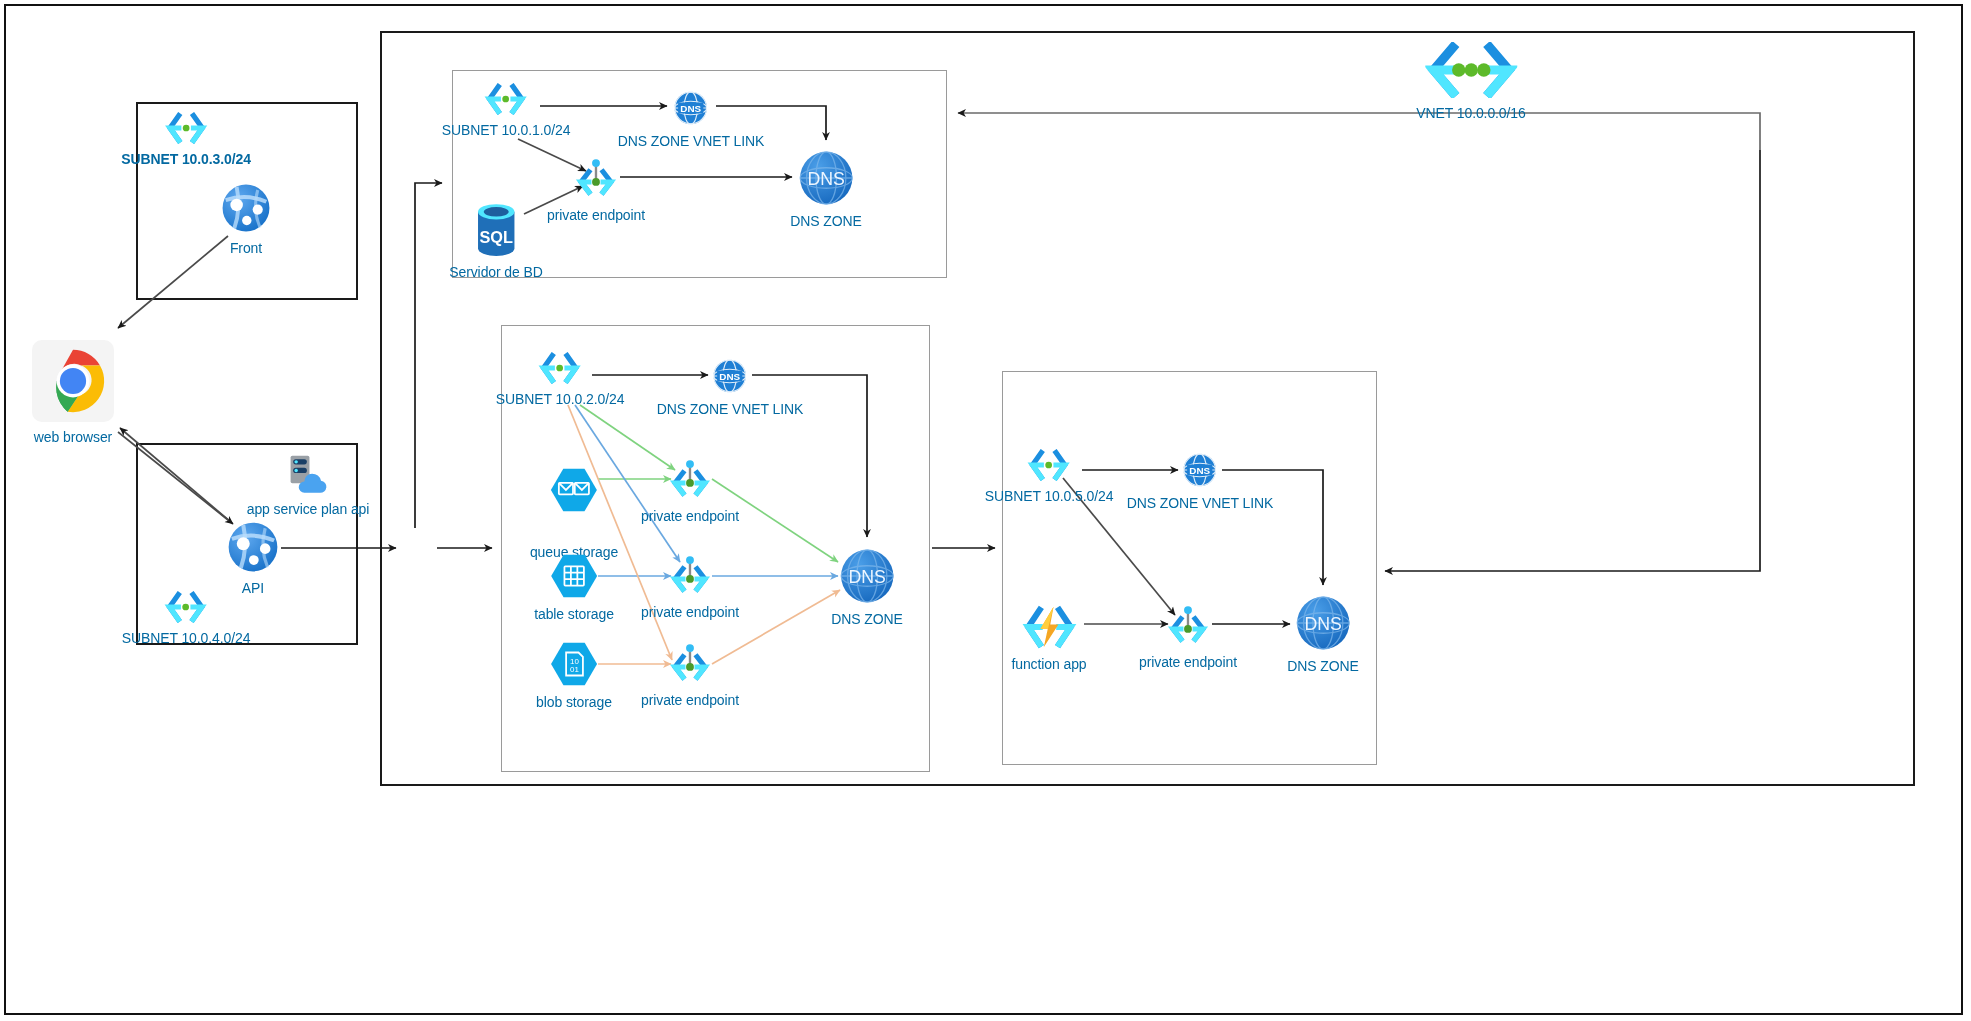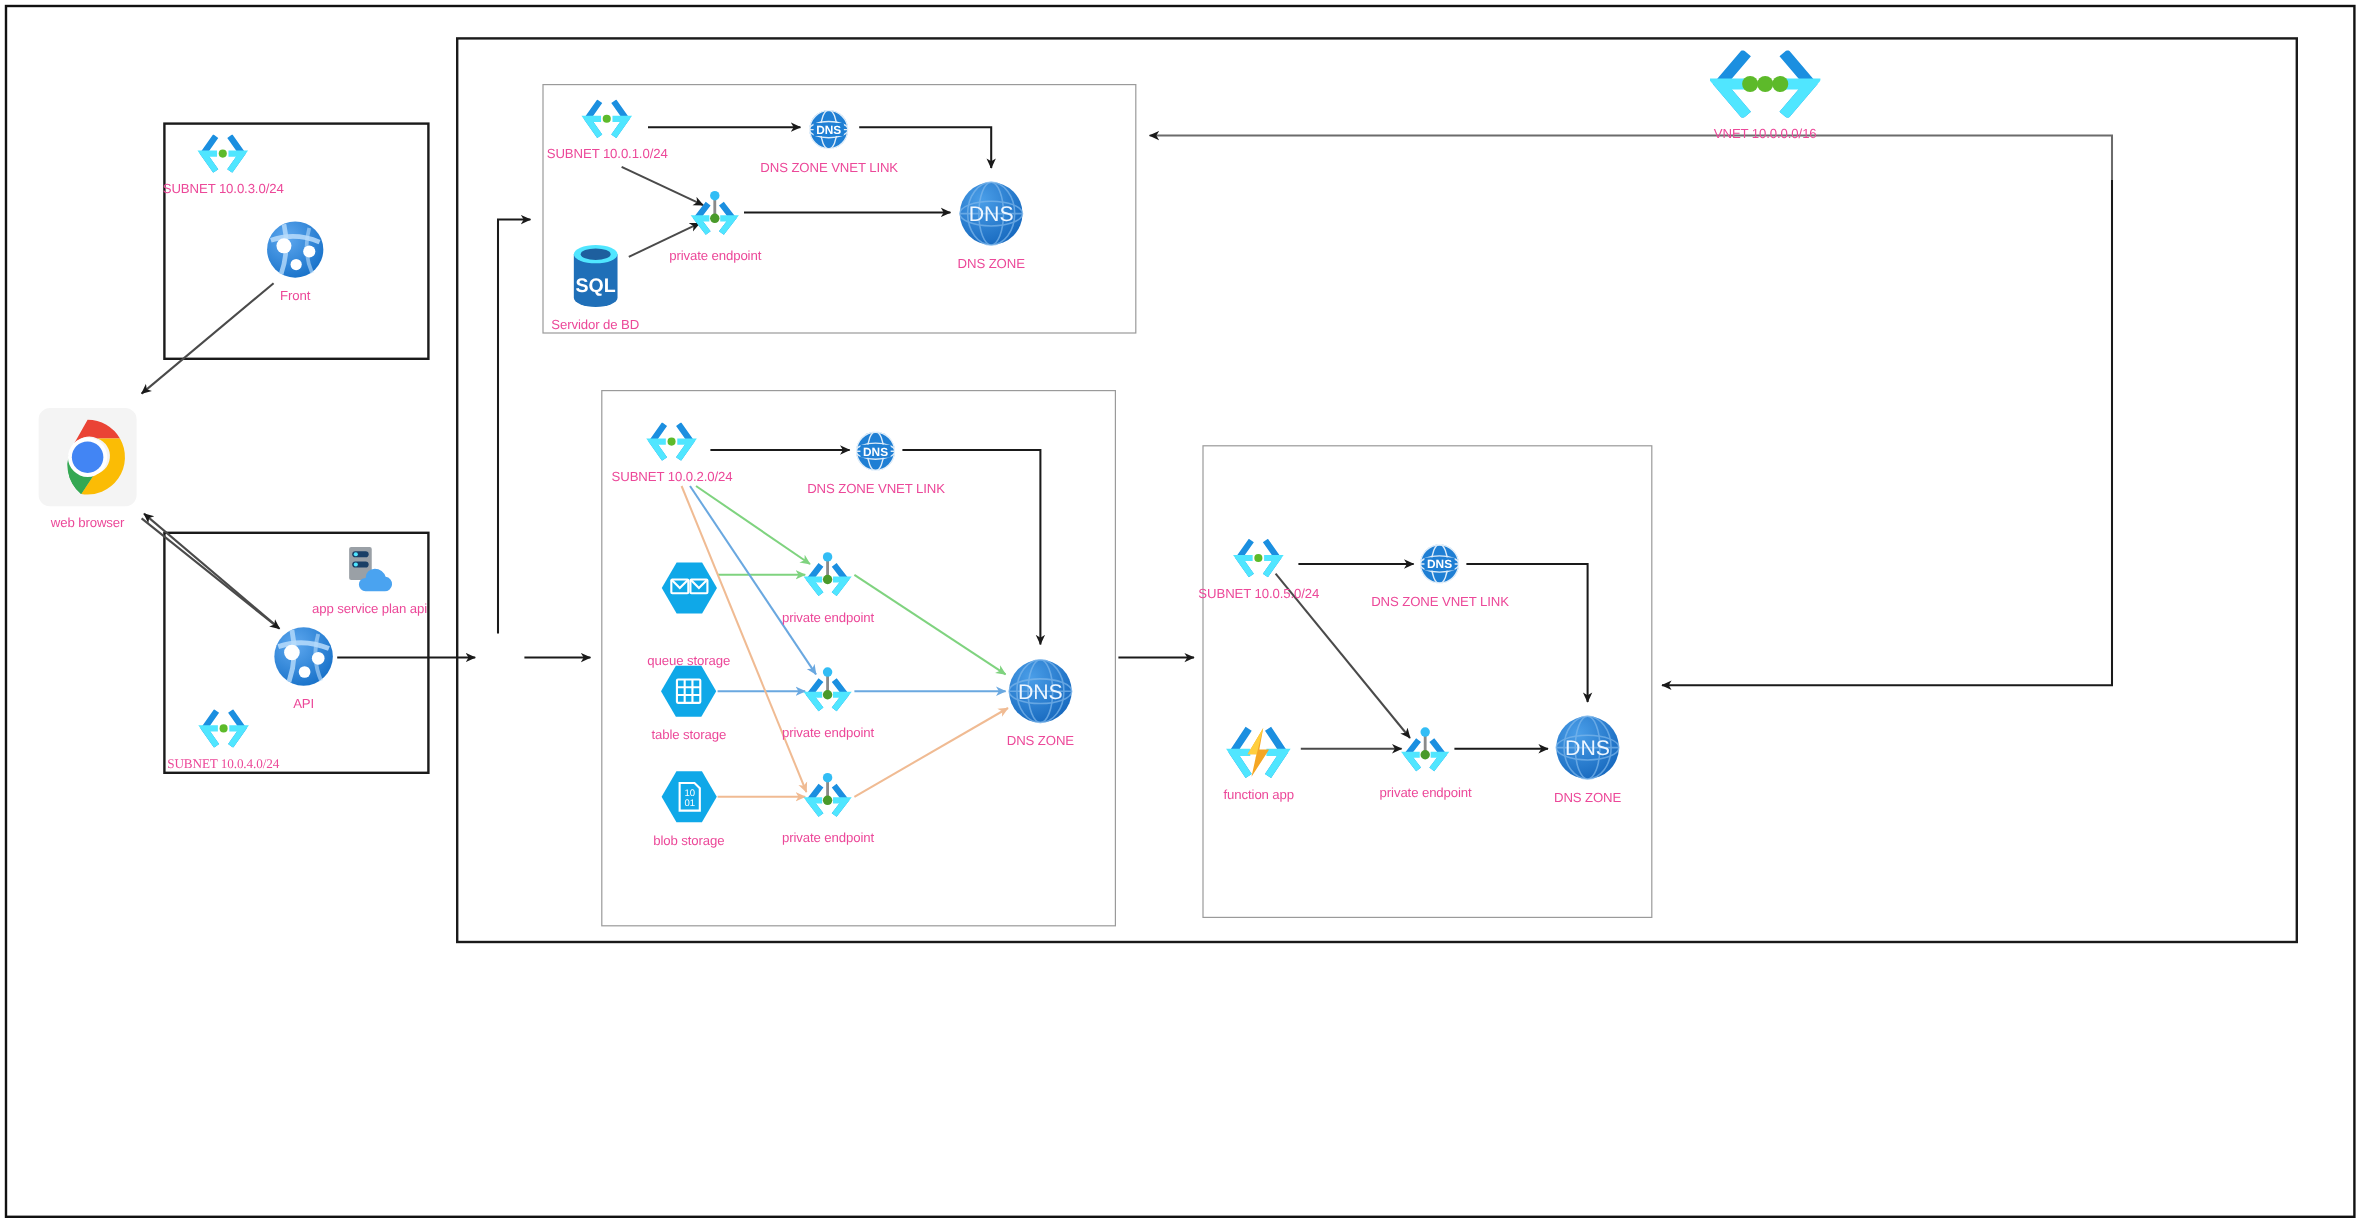--- a/index.html
+++ b/index.html
@@ -37,22 +37,22 @@
   .node {
     position: absolute;
     display: flex;
     flex-direction: column;
     align-items: center;
     justify-content: center;
     transform: translate(-50%, 0);
   }
   .node .cap {
     margin-top: 3px;
-    font-size: 11px;
-    color: #ec4899;
+    font-size: 14px;
+    color: #0369a1;
     white-space: nowrap;
     text-align: center;
     line-height: 1.15;
     letter-spacing: -0.1px;
   }
   .ico { display:block; }
 
   svg.edges {
     position: absolute;
     left: 0; top: 0;
@@ -152,21 +152,21 @@
           <path d="M-6.6,37.4 A38,38 0 0 1 -14.5,-12.3 L6.5,17.7 A19,19 0 0 0 6.5,17.7 Z" fill="#34a853"></path>
           <path d="M-14.5,-12.3 A38,38 0 0 0 -6.6,37.4 L6.5,17.7 A19,19 0 0 1 -14.5,-12.3 Z" fill="#34a853"></path>
           <circle cx="0" cy="0" r="20" fill="#ffffff"></circle>
           <circle cx="0" cy="0" r="16" fill="#4285f4"></circle>
         </g>
       </svg>
     </span>
     <span class="cap">web browser</span>
   </div>
 
-  <div class="node" style="left:186px;top:112px;">
+  <div class="node" style="left:186px;top:112px;font-weight:bold;">
     <span class="ico">
       <svg width="44" height="32" viewBox="0 0 60 42">
         <path d="M20,4 L8,21 L20,38" stroke="#1b8fe0" stroke-width="7" fill="none" stroke-linecap="square"></path>
         <path d="M20,21 L8,21 L20,38" stroke="#50e6ff" stroke-width="7" fill="none" stroke-linecap="square"></path>
         <path d="M40,4 L52,21 L40,38" stroke="#1b8fe0" stroke-width="7" fill="none" stroke-linecap="square"></path>
         <path d="M40,21 L52,21 L40,38" stroke="#50e6ff" stroke-width="7" fill="none" stroke-linecap="square"></path>
         <circle cx="30" cy="21" r="4.6" fill="#5dba2a"></circle>
       </svg>
     </span>
     <span class="cap">SUBNET 10.0.3.0/24</span>
@@ -222,21 +222,21 @@
         <path d="M20,5 Q26,32 17,58" stroke="#b8dcfb" stroke-width="5" fill="none" opacity="0.8"></path>
         <path d="M47,9 Q40,34 50,57" stroke="#b8dcfb" stroke-width="4" fill="none" opacity="0.6"></path>
         <circle cx="20" cy="28" r="8" fill="#ffffff"></circle>
         <circle cx="47" cy="34" r="6.5" fill="#ffffff"></circle>
         <circle cx="33" cy="48" r="6" fill="#ffffff"></circle>
       </svg>
     </span>
     <span class="cap">API</span>
   </div>
 
-  <div class="node" style="left:186px;top:591px;font-family:Liberation Serif, serif;">
+  <div class="node" style="left:186px;top:591px;">
     <span class="ico">
       <svg width="44" height="32" viewBox="0 0 60 42">
         <path d="M20,4 L8,21 L20,38" stroke="#1b8fe0" stroke-width="7" fill="none" stroke-linecap="square"></path>
         <path d="M20,21 L8,21 L20,38" stroke="#50e6ff" stroke-width="7" fill="none" stroke-linecap="square"></path>
         <path d="M40,4 L52,21 L40,38" stroke="#1b8fe0" stroke-width="7" fill="none" stroke-linecap="square"></path>
         <path d="M40,21 L52,21 L40,38" stroke="#50e6ff" stroke-width="7" fill="none" stroke-linecap="square"></path>
         <circle cx="30" cy="21" r="4.6" fill="#5dba2a"></circle>
       </svg>
     </span>
     <span class="cap">SUBNET 10.0.4.0/24</span>

